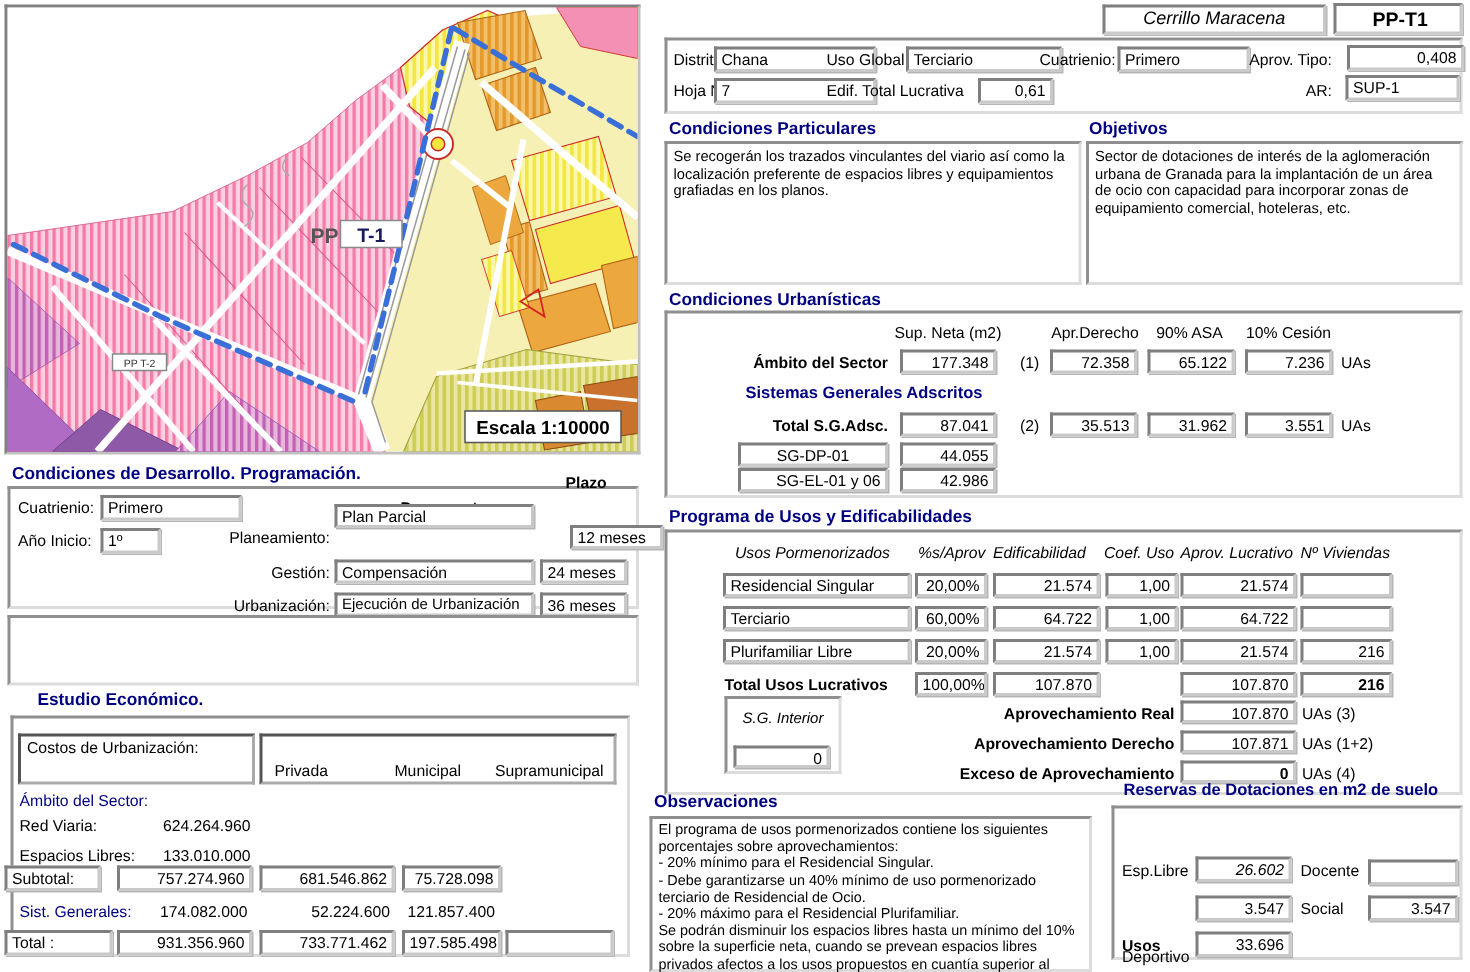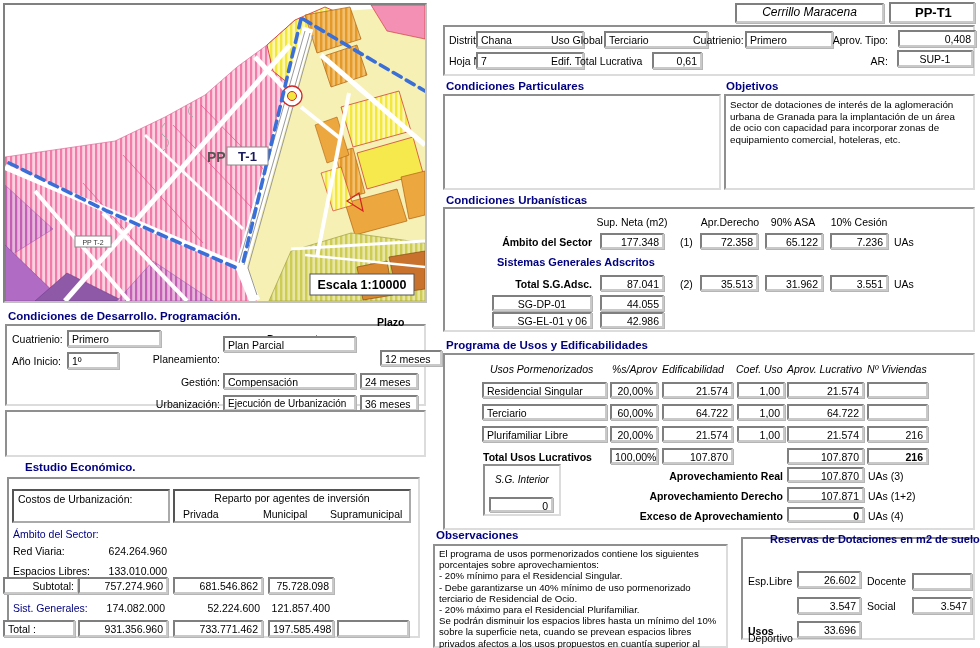--- a/index.html
+++ b/index.html
@@ -142,24 +142,25 @@
   <div class="fd" style="left:604px;top:31px;width:104px;height:17px;">Terciario</div>
   <div class="lb" style="left:693px;top:34px;">Cuatrienio:</div>
   <div class="fd" style="left:745px;top:31px;width:88px;height:17px;">Primero</div>
   <div class="lb r" style="left:820px;top:34px;width:68px;">Aprov. Tipo:</div>
   <div class="fd r" style="left:898px;top:30px;width:78px;height:17px;">0,408</div>
   <div class="lb" style="left:449px;top:55px;">Hoja Nº</div>
   <div class="fd" style="left:476px;top:52px;width:108px;height:17px;">7</div>
   <div class="lb" style="left:551px;top:55px;">Edif. Total Lucrativa</div>
   <div class="fd r" style="left:652px;top:52px;width:50px;height:17px;">0,61</div>
   <div class="lb r" style="left:858px;top:55px;width:30px;">AR:</div>
-  <div class="fd" style="left:897px;top:50px;width:76px;height:17px;text-align:center;">SUP-1</div>
+  <div class="fd" style="left:897px;top:50px;width:76px;height:17px;">SUP-1</div>
 
   <div class="hd" style="left:446px;top:80px;">Condiciones Particulares</div>
   <div class="pn" style="left:443px;top:94px;width:278px;height:96px;"></div>
+  <div class="tx" style="left:449px;top:99px;width:263px;">Se recogerán los trazados vinculantes del viario así como la localización preferente de espacios libres y equipamientos grafiadas en los planos.</div>
 
   <div class="hd" style="left:726px;top:80px;">Objetivos</div>
   <div class="pn" style="left:724px;top:94px;width:251px;height:96px;"></div>
   <div class="tx" style="left:730px;top:99px;width:238px;">Sector de dotaciones de interés de la aglomeración urbana de Granada para la implantación de un área de ocio con capacidad para incorporar zonas de equipamiento comercial, hoteleras, etc.</div>
 
   <div class="hd" style="left:446px;top:194px;">Condiciones Urbanísticas</div>
   <div class="pn" style="left:443px;top:207px;width:532px;height:125px;"></div>
   <div class="lb c" style="left:583px;top:216px;width:98px;">Sup. Neta (m2)</div>
   <div class="lb c" style="left:695px;top:216px;width:70px;">Apr.Derecho</div>
   <div class="lb c" style="left:760px;top:216px;width:66px;">90% ASA</div>
@@ -242,70 +243,69 @@
 
   <div class="hd" style="left:436px;top:529px;">Observaciones</div>
   <div class="pn" style="left:433px;top:544px;width:295px;height:104px;"></div>
   <div class="tx" style="left:439px;top:548px;width:283px;font-size:9.6px;line-height:11.2px;">El programa de usos pormenorizados contiene los siguientes porcentajes sobre aprovechamientos:
 - 20% mínimo para el Residencial Singular.
 - Debe garantizarse un 40% mínimo de uso pormenorizado terciario de Residencial de Ocio.
 - 20% máximo para el Residencial Plurifamiliar.
 Se podrán disminuir los espacios libres hasta un mínimo del 10% sobre la superficie neta, cuando se prevean espacios libres privados afectos a los usos propuestos en cuantía superior al doble de la disminución de la</div>
 
   <div class="pn" style="left:741px;top:537px;width:234px;height:103px;"></div>
-  <div class="hd" style="left:749px;top:533px;font-size:11px;margin-left:21px;">Reservas de Dotaciones en m2 de suelo</div>
+  <div class="hd" style="left:749px;top:521px;font-size:11px;">Reservas de Dotaciones en m2 de suelo</div>
   <div class="lb" style="left:748px;top:575px;">Esp.Libre</div>
-  <div class="fd r" style="left:797px;top:571px;width:64px;height:17px;">26.602</div>
+  <div class="fd r" style="left:797px;top:571px;width:64px;height:17px;font-style:italic;">26.602</div>
   <div class="lb" style="left:867px;top:575px;">Docente</div>
   <div class="fd r" style="left:912px;top:573px;width:60px;height:17px;"></div>
   <div class="lb" style="left:748px;top:632px;">Deportivo</div>
   <div class="fd r" style="left:797px;top:597px;width:64px;height:17px;">3.547</div>
   <div class="lb" style="left:867px;top:600px;">Social</div>
   <div class="fd r" style="left:912px;top:597px;width:60px;height:17px;">3.547</div>
   <div class="lb b" style="left:748px;top:625px;">Usos</div>
   <div class="fd r" style="left:797px;top:621px;width:64px;height:17px;">33.696</div>
 
   <div class="hd" style="left:8px;top:310px;">Condiciones de Desarrollo. Programación.</div>
   <div class="pn" style="left:5px;top:324px;width:421px;height:82px;"></div>
   <div class="lb" style="left:12px;top:333px;">Cuatrienio:</div>
   <div class="fd" style="left:67px;top:330px;width:94px;height:17px;">Primero</div>
   <div class="lb" style="left:12px;top:355px;">Año Inicio:</div>
-  <div class="fd" style="left:67px;top:352px;width:52px;height:17px;">1º</div>
+  <div class="fd" style="left:67px;top:352px;width:40px;height:17px;">1º</div>
   <div class="lb b" style="left:267px;top:333px;">Documento</div>
   <div class="lb b" style="left:377px;top:316px;">Plazo</div>
 
   <div class="lb r" style="left:145px;top:353px;width:75px;">Planeamiento:</div>
   <div class="fd" style="left:223px;top:336px;width:133px;height:16px;">Plan Parcial</div>
   <div class="fd" style="left:360px;top:350px;width:62px;height:16px;margin-left:20px;">12 meses</div>
   <div class="lb r" style="left:145px;top:376px;width:75px;">Gestión:</div>
   <div class="fd" style="left:223px;top:373px;width:133px;height:16px;">Compensación</div>
   <div class="fd" style="left:360px;top:373px;width:58px;height:16px;">24 meses</div>
   <div class="lb r" style="left:145px;top:398px;width:75px;">Urbanización:</div>
   <div class="fd" style="left:223px;top:395px;width:133px;height:16px;font-size:10px;">Ejecución de Urbanización</div>
   <div class="fd" style="left:360px;top:395px;width:58px;height:16px;">36 meses</div>
 
   <div class="pn" style="left:5px;top:410px;width:421px;height:47px;"></div>
 
   <div class="hd" style="left:25px;top:461px;">Estudio Económico.</div>
   <div class="pn" style="left:7px;top:477px;width:413px;height:161px;"></div>
   <div class="pn" style="left:12px;top:489px;width:158px;height:34px;border-color:#555 #aaa #aaa #555;"></div>
   <div class="lb" style="left:18px;top:493px;">Costos de Urbanización:</div>
   <div class="pn" style="left:173px;top:489px;width:238px;height:34px;border-color:#555 #aaa #aaa #555;"></div>
-  <div class="lb c" style="left:173px;top:492px;width:238px;">Reparto por agentes de inversión</div>
   <div class="lb" style="left:183px;top:508px;">Privada</div>
   <div class="lb" style="left:263px;top:508px;">Municipal</div>
   <div class="lb" style="left:330px;top:508px;">Supramunicipal</div>
 
   <div class="lb navy" style="left:13px;top:528px;">Ámbito del Sector:</div>
   <div class="lb" style="left:13px;top:545px;">Red Viaria:</div>
   <div class="lb r" style="left:87px;top:545px;width:80px;">624.264.960</div>
   <div class="lb" style="left:13px;top:565px;">Espacios Libres:</div>
   <div class="lb r" style="left:87px;top:565px;width:80px;">133.010.000</div>
 
-  <div class="fd" style="left:3px;top:577px;width:76px;height:17px;text-align:right;">Subtotal:</div>
+  <div class="fd" style="left:3px;top:577px;width:64px;height:17px;">Subtotal:</div>
   <div class="fd r" style="left:78px;top:577px;width:90px;height:17px;">757.274.960</div>
   <div class="fd r" style="left:173px;top:577px;width:90px;height:17px;">681.546.862</div>
   <div class="fd r" style="left:268px;top:577px;width:66px;height:17px;">75.728.098</div>
 
   <div class="lb navy" style="left:13px;top:602px;">Sist. Generales:</div>
   <div class="lb r" style="left:85px;top:602px;width:80px;">174.082.000</div>
   <div class="lb r" style="left:180px;top:602px;width:80px;">52.224.600</div>
   <div class="lb r" style="left:252px;top:602px;width:78px;">121.857.400</div>
 
   <div class="fd" style="left:3px;top:620px;width:72px;height:17px;">Total :</div>

